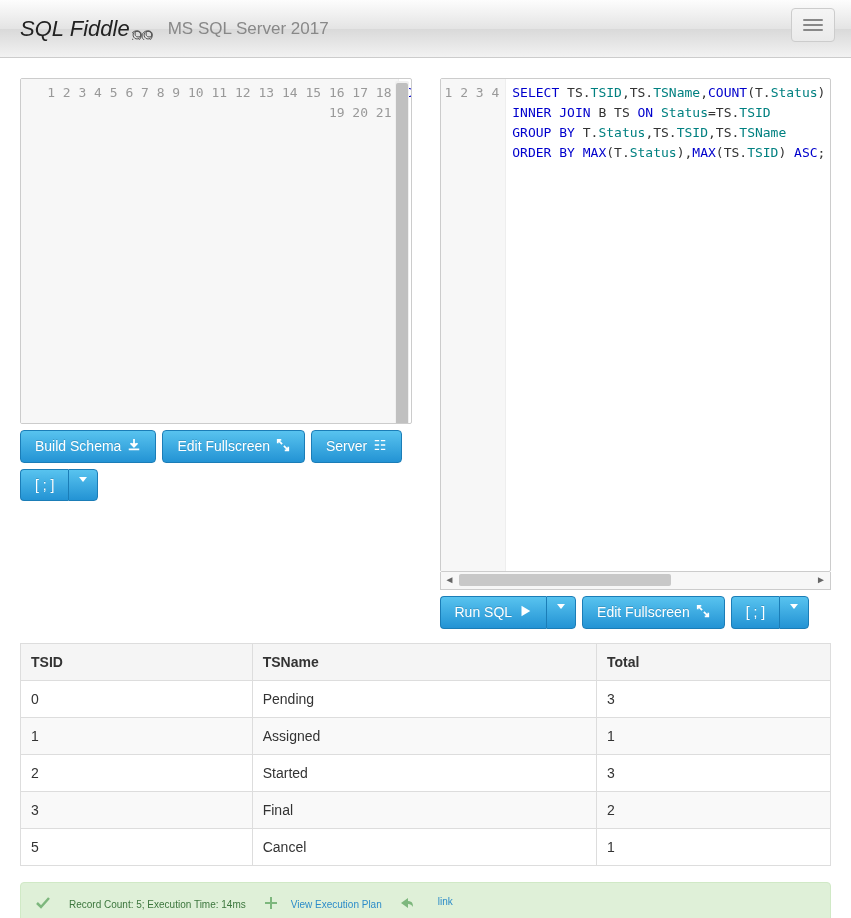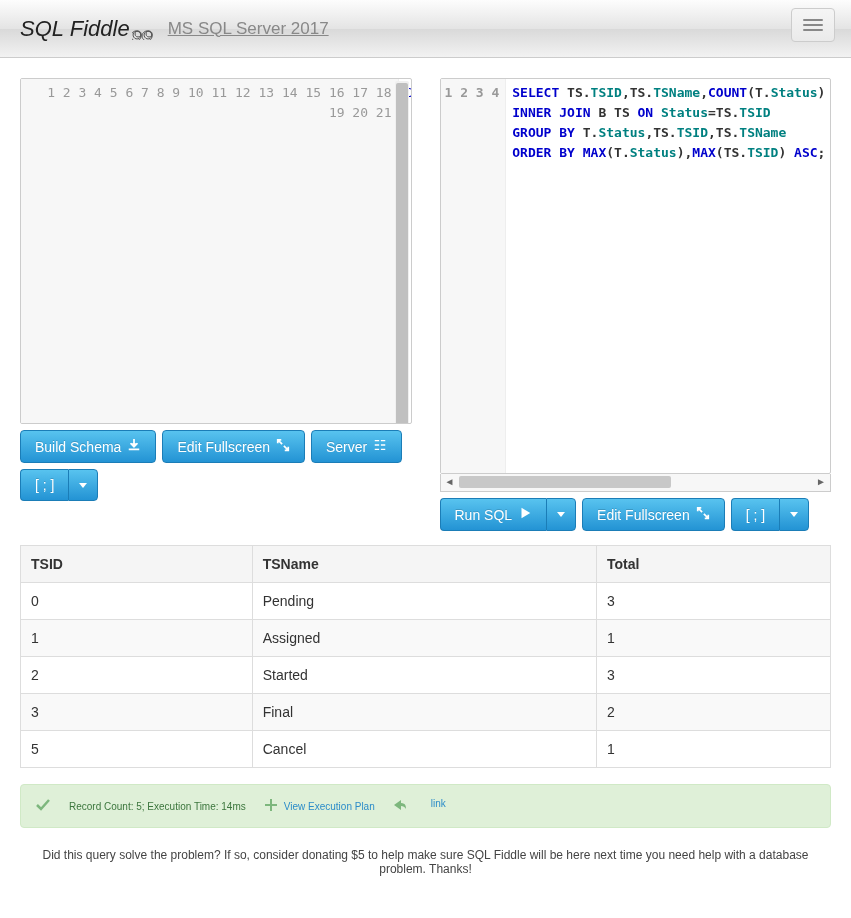--- a/index.html
+++ b/index.html
@@ -26,21 +26,20 @@
     color: #222;
     margin-right: 12px;
     display: flex;
     align-items: center;
     gap: 2px;
   }
   .brand-icon { width: 24px; height: 18px; }
   .dbtype {
     font-size: 17px;
     color: #888;
-    text-decoration: underline;
   }
   .nav-toggle {
     position: absolute;
     right: 16px;
     top: 8px;
     width: 44px;
     height: 34px;
     border: 1px solid #ccc;
     border-radius: 4px;
     background: linear-gradient(#f5f5f5,#eaeaea);
@@ -108,21 +107,21 @@
   .hscroll-arrow.right { right:0; }
   .hscroll-track { position:absolute; left:18px; right:18px; top:2px; height:12px; }
   .hscroll-thumb { position:absolute; left:0; top:0; height:12px; background:#c8c8c8; border-radius:2px; }
   
   .kw { color:#0000cc; }       
   .id { color:#008080; }       
   
   .btn-row { margin-top: 6px; display:flex; gap:6px; flex-wrap:wrap; }
   .btn-row.query { margin-top: 6px; }
   .btn {
-    display:inline-flex; align-items:center; gap:6px;
+    display:inline-flex; align-items:flex-start; gap:6px;
     background: linear-gradient(#58c3ef,#2393d4);
     color:#fff; font-size:14px; padding:7px 14px;
     border:1px solid #1b7db7; border-radius:4px; cursor:pointer;
     text-shadow: 0 -1px 0 rgba(0,0,0,.15);
   }
   .btn .caret { width:0;height:0;border-left:4px solid transparent;border-right:4px solid transparent;border-top:5px solid #fff; }
   .btn.split { border-top-right-radius:0; border-bottom-right-radius:0; border-right:none; }
   .btn.split-drop { padding:7px 10px; border-top-left-radius:0; border-bottom-left-radius:0; }
   .btn-icon { width:14px; height:14px; }
   
@@ -242,21 +241,21 @@
           <span>[ ; ]</span>
         </div>
         <div class="btn split-drop">
           <span class="caret"></span>
         </div>
       </div>
     </div>
   </div>
 
   <div class="panel-col">
-    <div class="editor-box" style="height:396px;font-weight:bold;">
+    <div class="editor-box" style="height:494px;">
       <div class="gutter" id="query-gutter">1
 2
 3
 4</div>
       <div class="codearea" id="query-code"><div class="codeline"><span class="kw">SELECT</span> TS.<span class="id">TSID</span>,TS.<span class="id">TSName</span>,<span class="kw">COUNT</span>(T.<span class="id">Status</span>)  Tot</div><div class="codeline"><span class="kw">INNER</span> <span class="kw">JOIN</span> B TS <span class="kw">ON</span> <span class="id">Status</span>=TS.<span class="id">TSID</span></div><div class="codeline"><span class="kw">GROUP</span> <span class="kw">BY</span> T.<span class="id">Status</span>,TS.<span class="id">TSID</span>,TS.<span class="id">TSName</span></div><div class="codeline"><span class="kw">ORDER</span> <span class="kw">BY</span> <span class="kw">MAX</span>(T.<span class="id">Status</span>),<span class="kw">MAX</span>(TS.<span class="id">TSID</span>) <span class="kw">ASC</span>;</div></div>
     </div>
     <div class="hscroll-wrap">
       <div class="hscroll-arrow left">◄</div>
       <div class="hscroll-track">
         <div class="hscroll-thumb" style="width:60%;"></div>
@@ -337,21 +336,21 @@
   </table>
 </div>
 
 <div class="status">
   <span class="muted-ico">
     <svg width="16" height="16" viewBox="0 0 16 16">
         <path fill="none" stroke="#7db77d" stroke-width="2.5" d="M2 8l4 4 8-9"></path>
       </svg>
   </span>
   <span>Record Count: 5; Execution Time: 14ms</span>
-  <span style="display:flex;align-items:center;gap:6px;">
+  <span style="display:flex;align-items:center;gap:13px;">
     <span class="muted-ico">
       <svg width="14" height="14" viewBox="0 0 14 14">
           <path stroke="#7db77d" stroke-width="2" d="M7 1v12M1 7h12"></path>
         </svg>
     </span>
     <a>View Execution Plan</a>
   </span>
   <span style="display:flex;align-items:flex-start;gap:24px;">
     <span class="muted-ico">
       <svg width="14" height="14" viewBox="0 0 14 14">

